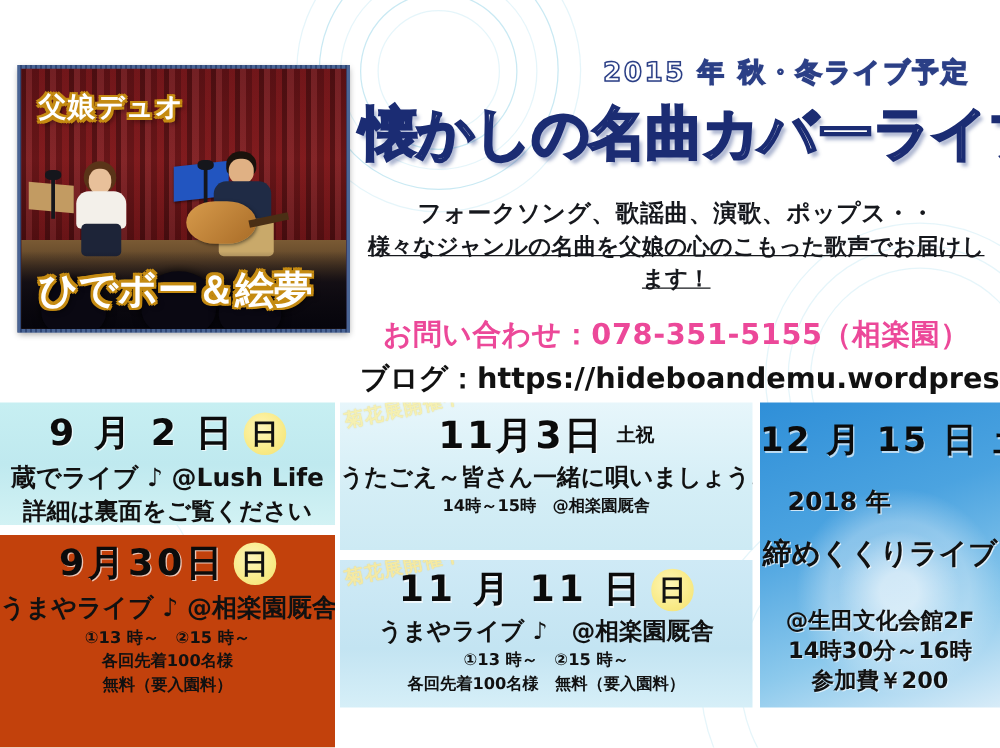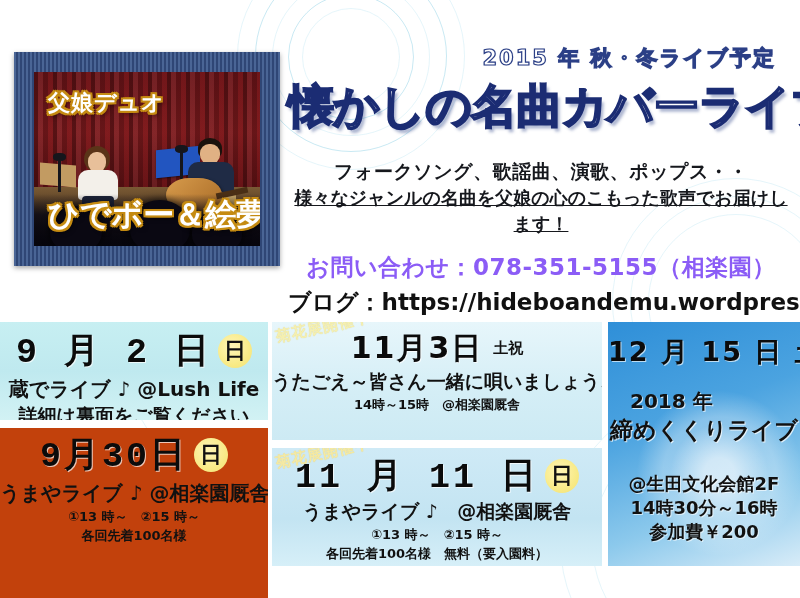--- a/index.html
+++ b/index.html
@@ -14,21 +14,21 @@
   .bg-ripples{position:absolute;inset:0;overflow:hidden;pointer-events:none;z-index:0;}
   .ripple{position:absolute;border-radius:50%;border:1px solid rgba(120,200,225,.40);}
   .ripple.soft{border-color:rgba(150,215,235,.25);}
 
   
   .top{position:relative;z-index:2;height:318px;}
 
   
   .photo-card{
     position:absolute;left:14px;top:52px;width:266px;height:214px;
-    padding:20px;box-sizing:border-box;
+    padding:3px;box-sizing:border-box;
     background:
       repeating-linear-gradient(90deg,#4a6595 0 2px,#2f4675 2px 4px),
       linear-gradient(#3c5688,#2c3f68);
     box-shadow:0 2px 5px rgba(0,0,0,.35);
   }
   .photo{
     position:relative;width:100%;height:100%;overflow:hidden;
     background:linear-gradient(180deg,#6b1418 0%,#7d1a1d 35%,#5e1013 70%,#2b0a0c 100%);
   }
   
@@ -90,21 +90,21 @@
   .title-line{
     text-align:center;margin-top:4px;
     font-size:46px;font-weight:700;letter-spacing:-1px;color:#ffffff;
     -webkit-text-stroke:2px #1b2c73;
     text-shadow:3px 4px 3px rgba(70,90,150,.45);
     white-space:nowrap;
   }
   .desc{margin-top:20px;text-align:center;color:#16181d;font-weight:700;line-height:1.42;}
   .desc .d1{font-size:19px;letter-spacing:.5px;}
   .desc .d2{font-size:18px;letter-spacing:0px;text-decoration:underline;}
-  .contact{margin-top:16px;text-align:center;color:#8b5cf6;font-weight:700;font-size:23px;letter-spacing:.5px;white-space:nowrap;}
+  .contact{margin-top:16px;text-align:center;color:#ec4899;font-weight:700;font-size:23px;letter-spacing:.5px;white-space:nowrap;}
   .blog{text-align:center;color:#111;font-weight:700;font-size:23px;letter-spacing:0px;white-space:nowrap;margin-top:4px;}
 
   
   .schedule{position:absolute;left:0;top:322px;width:800px;height:276px;z-index:2;}
   .col{position:absolute;top:0;}
   .col-left{left:0;width:268px;}
   .col-mid{left:272px;width:330px;}
   .col-right{left:608px;width:192px;}
 
   .block{position:relative;overflow:hidden;box-sizing:border-box;}
@@ -115,21 +115,21 @@
   .bluepanel{
     background:
       radial-gradient(circle at 58% 62%, rgba(255,255,255,.55) 0 8%, rgba(255,255,255,0) 26%),
       radial-gradient(circle at 58% 62%, rgba(255,255,255,.30) 30%, rgba(255,255,255,0) 44%),
       linear-gradient(160deg,#2f8fd8 0%,#4ba3e0 38%,#8cc9ec 72%,#d8ecf8 100%);
   }
 
   .date-row{display:flex;align-items:center;justify-content:center;gap:6px;white-space:nowrap;}
   .date{font-size:30px;font-weight:700;color:#0b0b0b;letter-spacing:2px;
         text-shadow:1px 1px 0 rgba(255,255,255,.7);}
-  .date-lg{font-size:35px;letter-spacing:3px;font-family:Liberation Mono, monospace;}
+  .date-lg{font-size:29px;letter-spacing:3px;}
   .badge-sun{
     display:inline-flex;align-items:center;justify-content:center;
     width:34px;height:34px;border-radius:50%;
     background:radial-gradient(circle at 42% 38%,#fff6b8,#f8ea86 62%,#f2e074);
     font-size:22px;font-weight:700;color:#111;
   }
   .dow{font-size:15px;font-weight:700;color:#111;margin-left:4px;}
   .line{text-align:center;font-weight:700;color:#111;white-space:nowrap;}
   .l-main{font-size:20px;margin-top:2px;}
   .l-main-s{font-size:19px;}
@@ -143,21 +143,21 @@
     opacity:.95;
   }
   .wm.wm2{color:#f7eaa0;}
 
   
   .r-date{text-align:center;font-size:27px;font-weight:700;color:#0b0b0b;letter-spacing:2px;
           padding-top:12px;white-space:nowrap;
           text-shadow:1px 1px 0 rgba(255,255,255,.65);}
   .r-year{text-align:left;padding-left:22px;margin-top:18px;font-size:20px;font-weight:700;color:#111;
           text-shadow:1px 1px 0 rgba(255,255,255,.75);}
-  .r-name{text-align:center;margin-top:0;font-size:23px;font-weight:700;color:#111;letter-spacing:0;
+  .r-name{text-align:center;margin-top:12px;font-size:23px;font-weight:700;color:#111;letter-spacing:0;
           text-shadow:1px 1px 0 rgba(255,255,255,.75);}
   .r-line{text-align:center;font-size:18px;font-weight:700;color:#111;white-space:nowrap;
           text-shadow:1px 1px 0 rgba(255,255,255,.6);}
   .r-gap{height:26px;}
 </style>
 </head>
 <body>
 
 <div class="bg-ripples">
   <div class="ripple" style="left:255px;top:-40px;width:190px;height:190px;"></div>
@@ -235,20 +235,21 @@
     </div>
 
     <div class="block plain" style="height:170px;margin-top:8px;padding-top:3px;">
       <div class="date-row">
         <span class="date date-lg">9月30日</span>
         <span class="badge-sun">日</span>
       </div>
       <div class="line l-main">うまやライブ ♪ @相楽園厩舎</div>
       <div class="line l-sub">①13 時～　②15 時～</div>
       <div class="line l-sub">各回先着100名様</div>
+      <div class="line l-sub">無料（要入園料）</div>
     </div>
   </div>
 
   <div class="col col-mid">
 
     <div class="block aqua-light" style="height:118px;padding-top:6px;">
       <div class="wm">菊花展開催中</div>
       <div class="date-row">
         <span class="date">11月3日</span>
         <span class="dow">土祝</span>

